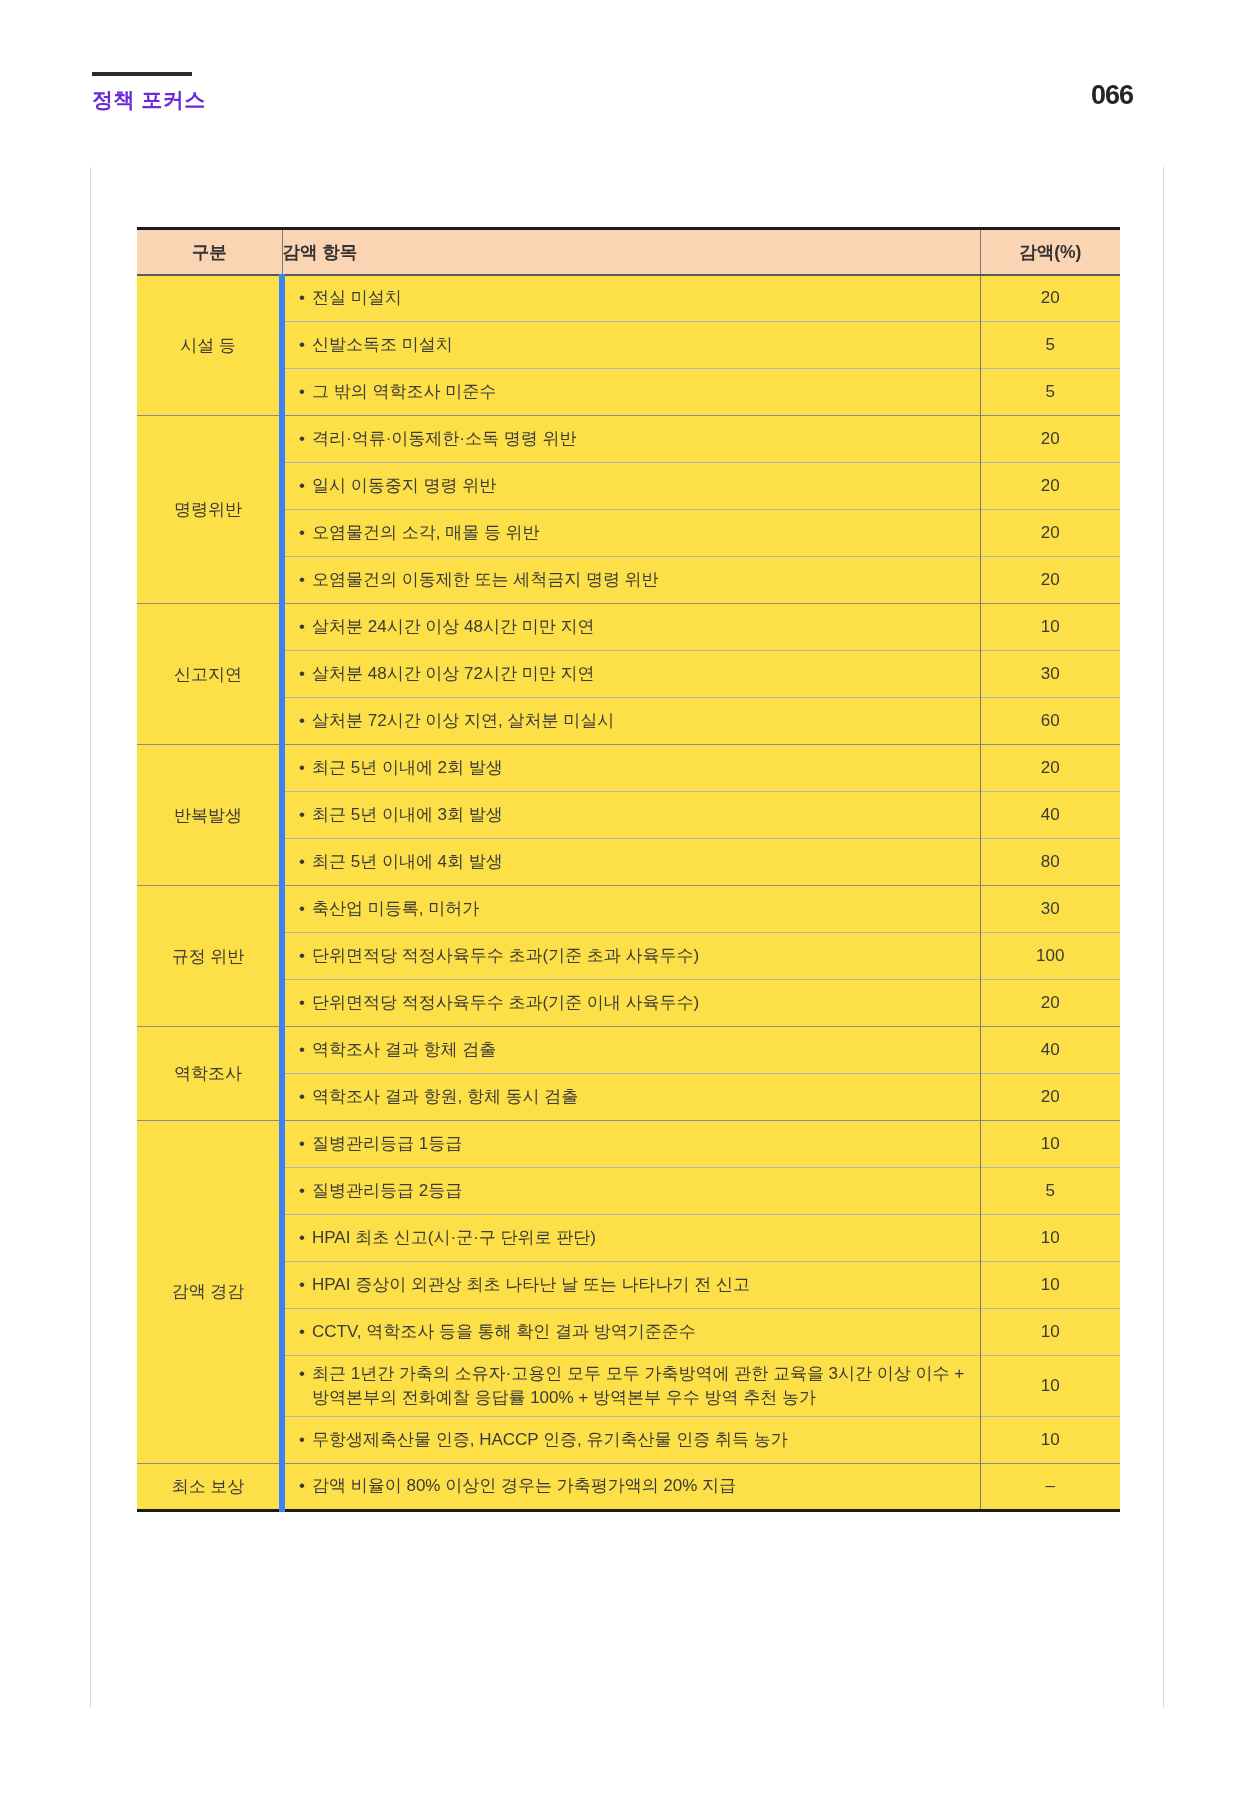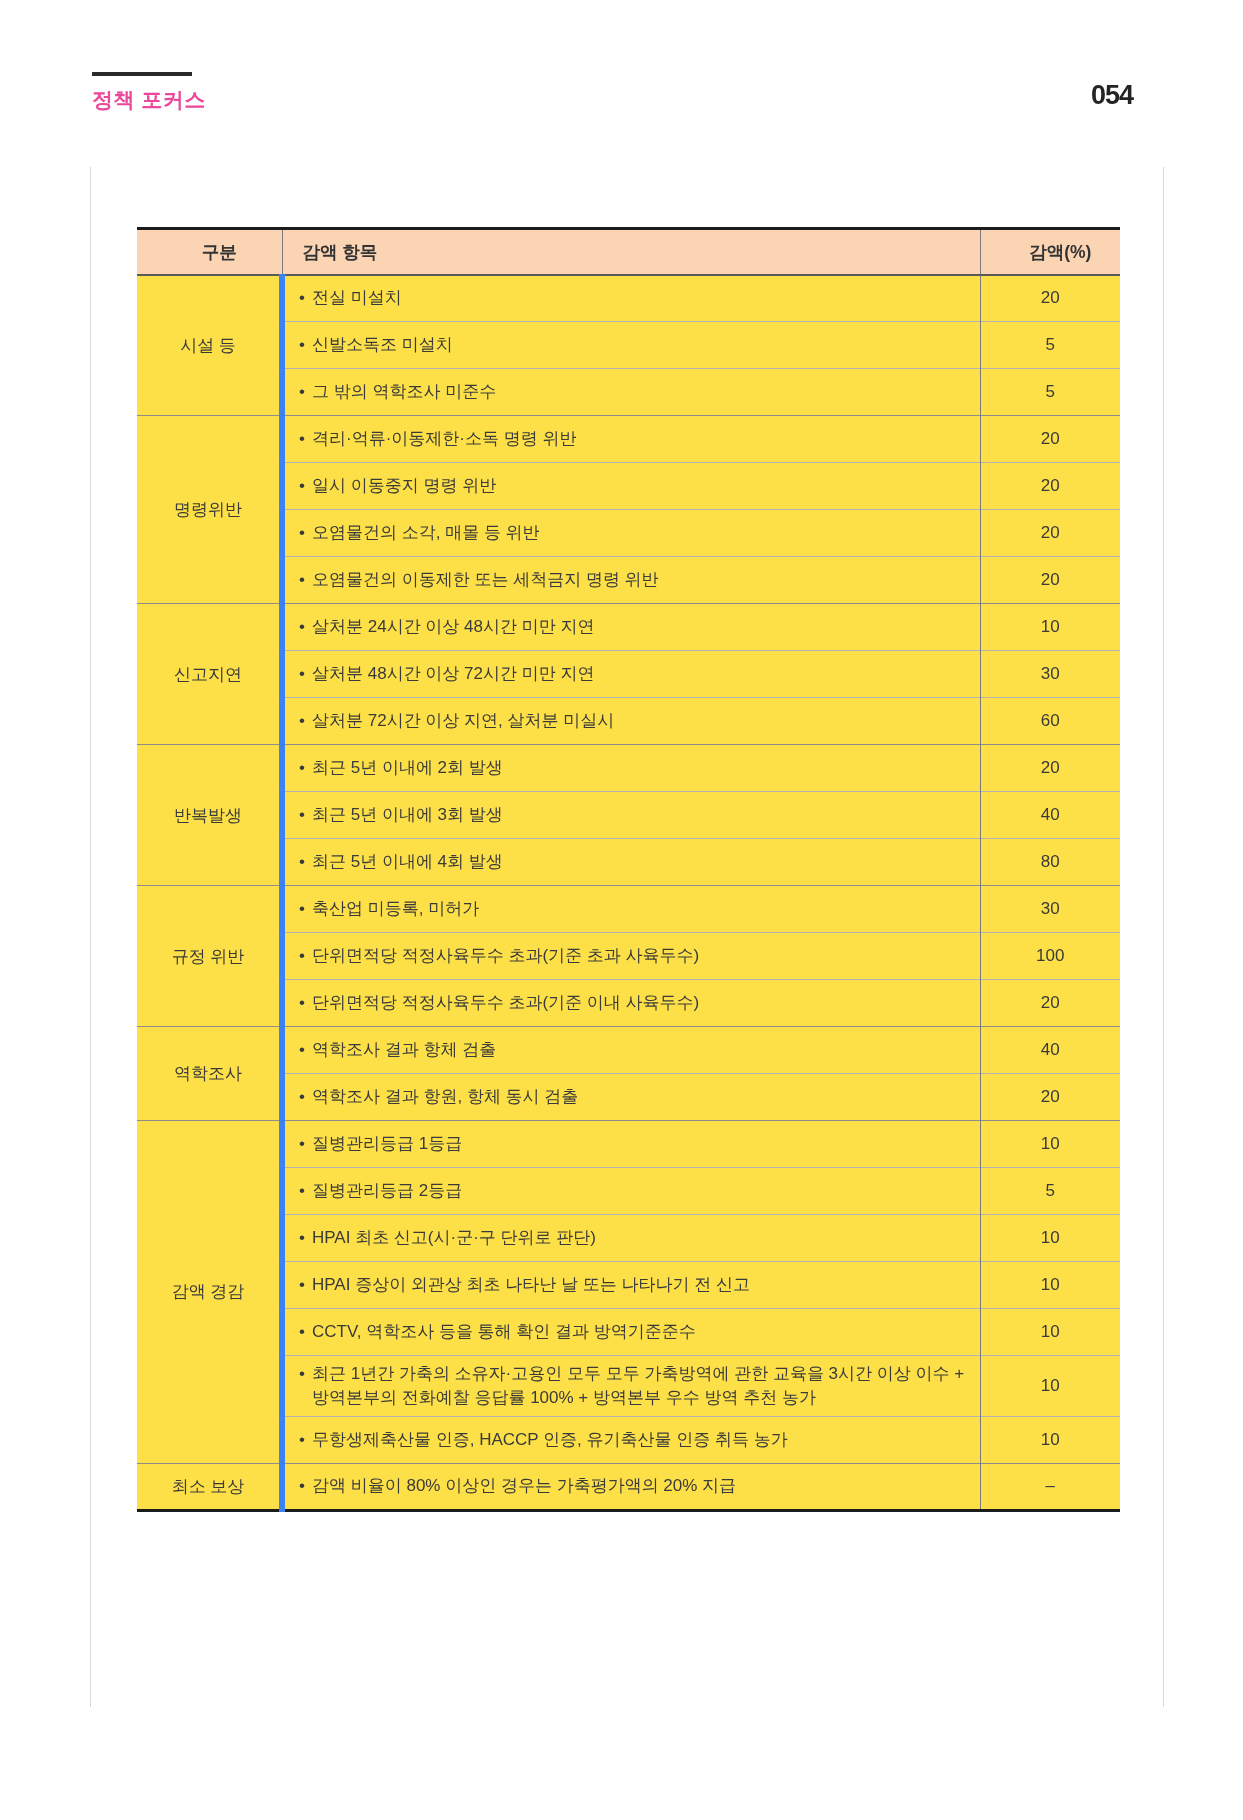--- a/index.html
+++ b/index.html
@@ -11,21 +11,21 @@
     color: #383838;
   }
 
   
   .section-rule {
     position: absolute; left: 92px; top: 72px;
     width: 100px; height: 4px; background: #2a2a2a;
   }
   .section-label {
     position: absolute; left: 92px; top: 86px;
-    font-size: 21px; font-weight: 700; color: #ec4899;
+    font-size: 21px; font-weight: 700; color: #6d28d9;
     letter-spacing: 0.5px;
   }
   .page-number {
     position: absolute; right: 110px; top: 80px;
     font-size: 27px; font-weight: 800; color: #242424;
     letter-spacing: -1px;
     font-family: "Liberation Sans", "DejaVu Sans", sans-serif;
   }
   .vrule { position: absolute; top: 167px; width: 1px; height: 1540px; background: #d8d8d8; }
   .vrule.left  { left: 90px; }
@@ -43,21 +43,20 @@
   col.c-cat  { width: 145px; }
   col.c-item { width: 698px; }
   col.c-val  { width: 140px; }
 
   th {
     background: #FBD5B3;
     height: 46px;
     font-size: 17.5px; font-weight: 700; color: #333333;
     border-bottom: 2px solid #5a5a5a;
     vertical-align: middle;
-    padding-left: 20px;
   }
   th.h-cat  { text-align: center; border-right: 1px solid #7a7a7a; }
   th.h-item { text-align: left; border-right: 1px solid #7a7a7a; }
   th.h-val  { text-align: center; margin-top: 40px; }
 
   td {
     height: 47px;
     font-size: 17px;
     color: #3a3a3a;
     vertical-align: middle;
@@ -82,21 +81,21 @@
   tr.gstart td.item, tr.gstart td.val { border-top: 1px solid #8c8c8c; }
 
   .bullet-item { position: relative; padding-left: 13px; }
   .bullet-item::before { content: "\2022"; position: absolute; left: 0; top: 0; color: #3a3a3a; }
 </style>
 </head>
 <body>
 
 <div class="section-rule"></div>
 <div class="section-label">정책 포커스</div>
-<div class="page-number">054</div>
+<div class="page-number">066</div>
 <div class="vrule left"></div>
 <div class="vrule right"></div>
 
 <div class="tbl-wrap">
   <table>
     <colgroup>
       <col class="c-cat">
         <col class="c-item">
         <col class="c-val">
     </colgroup>

